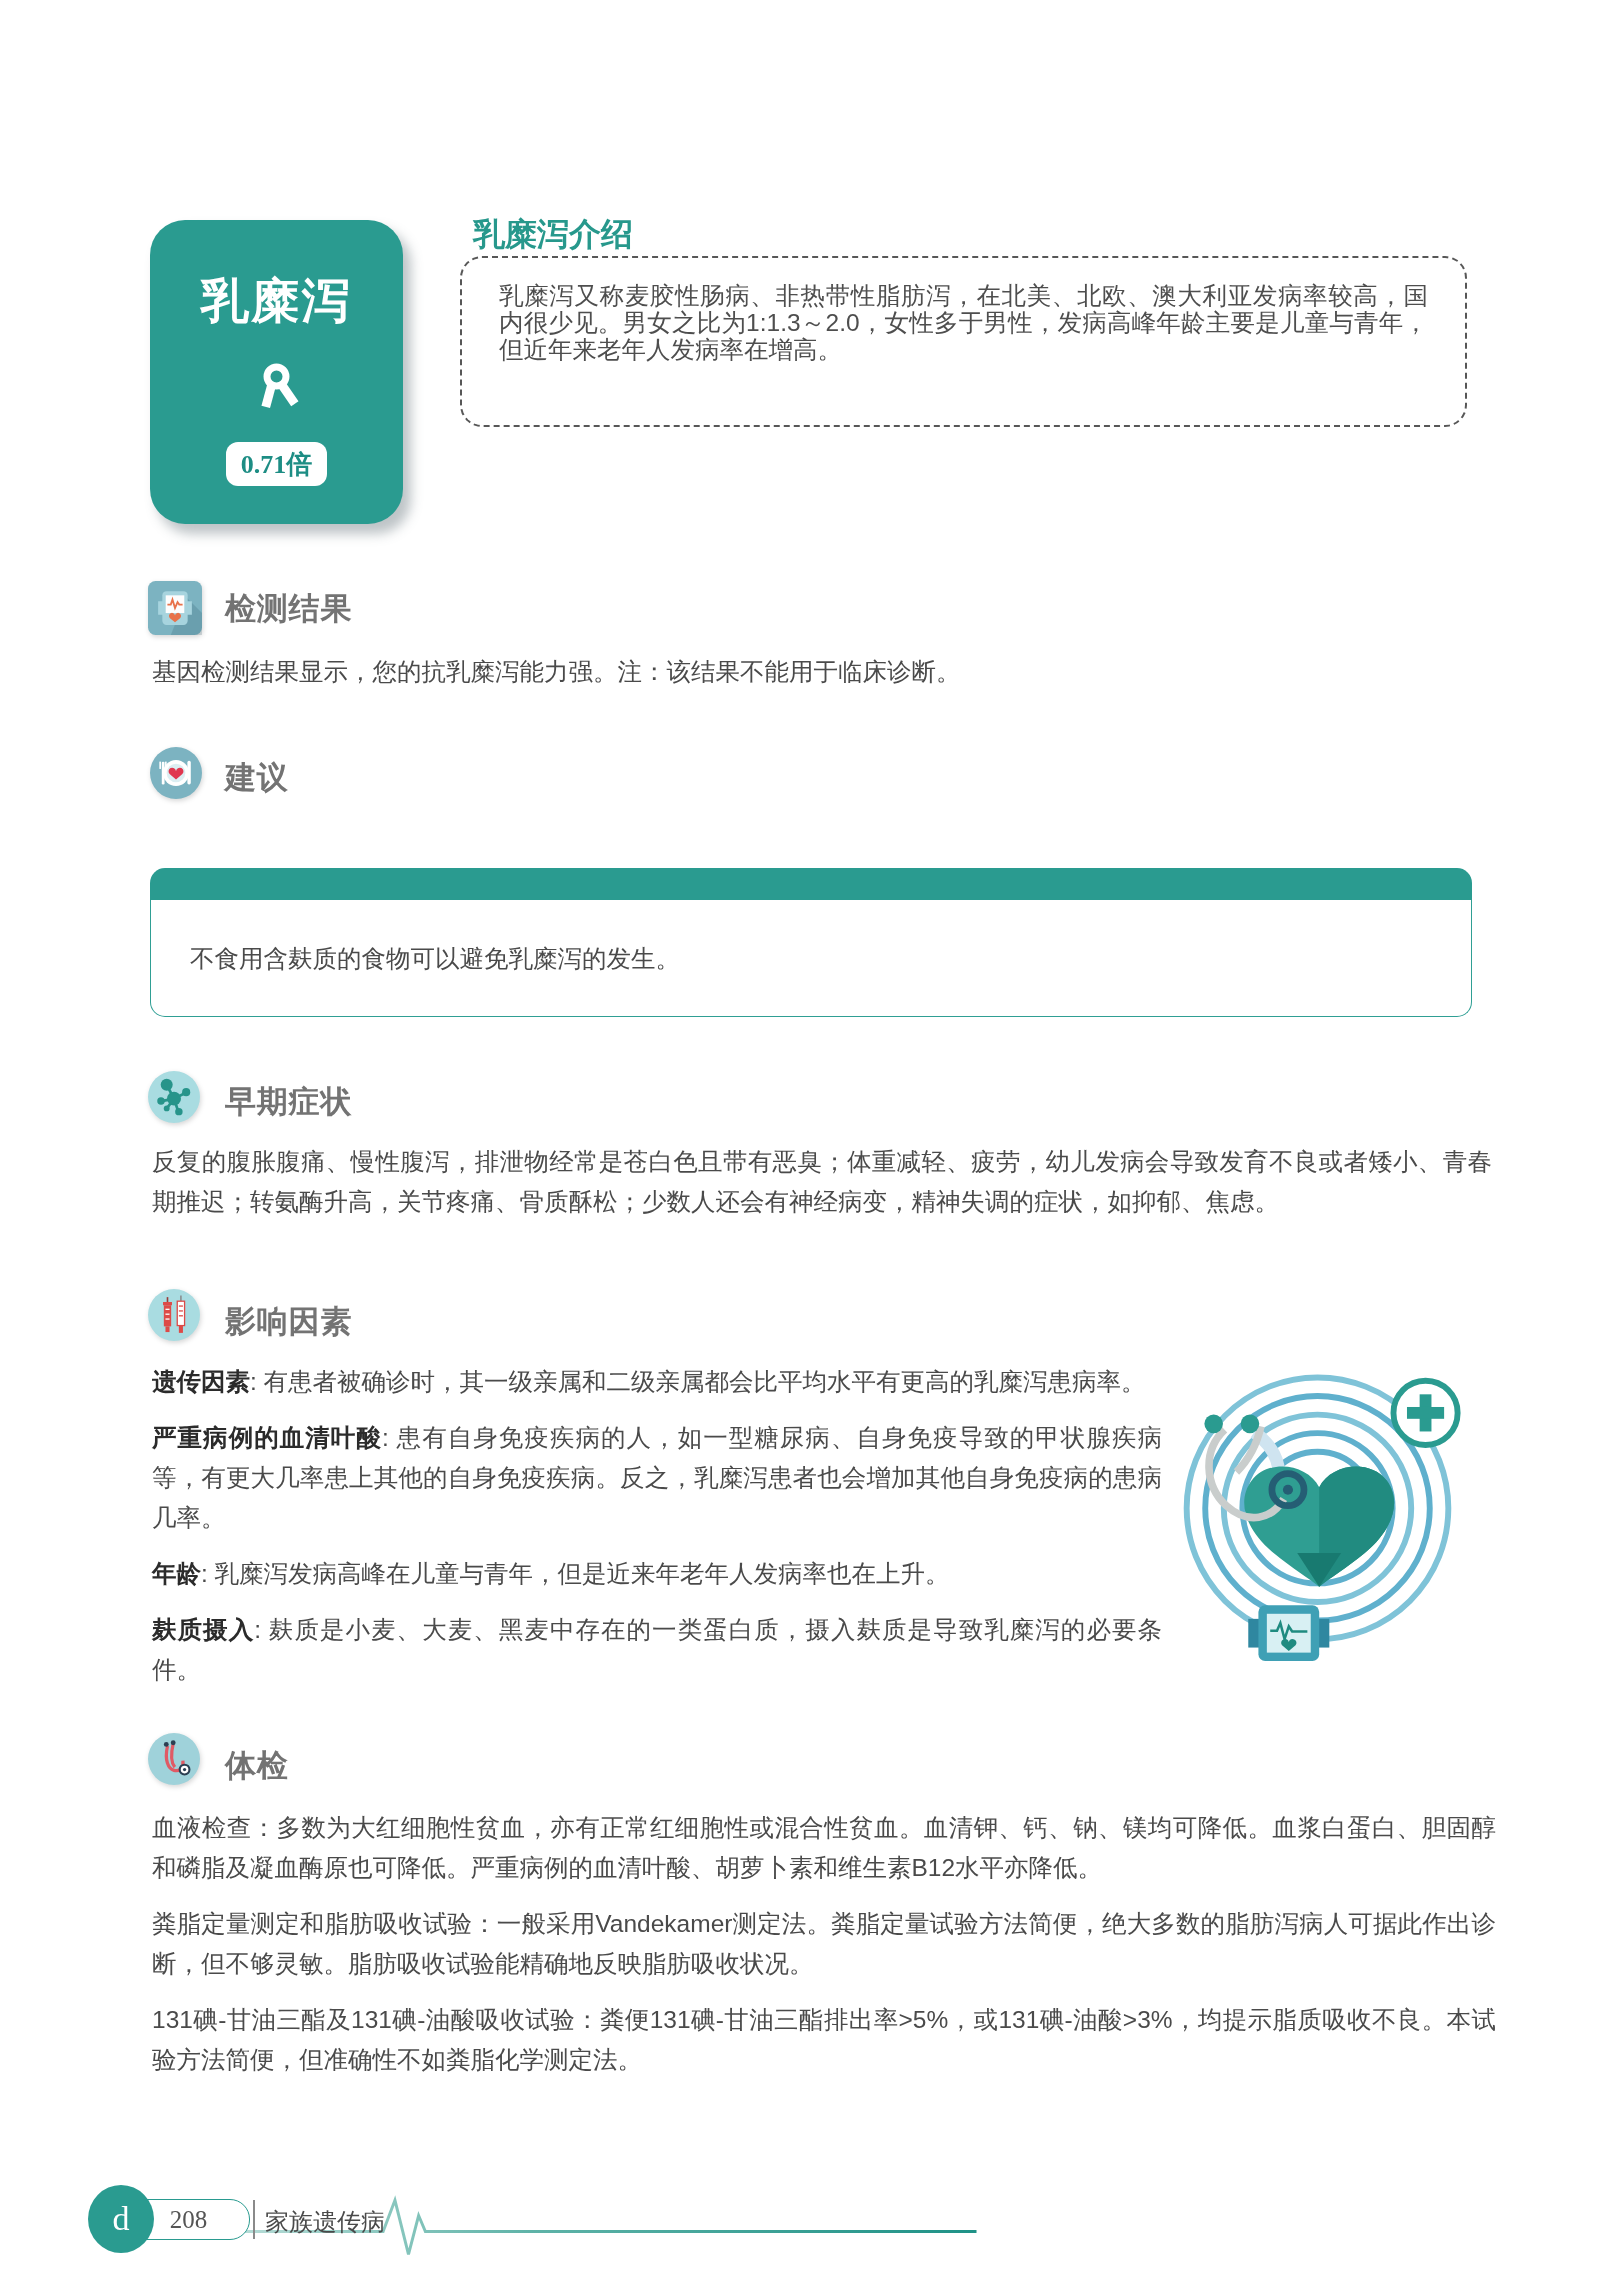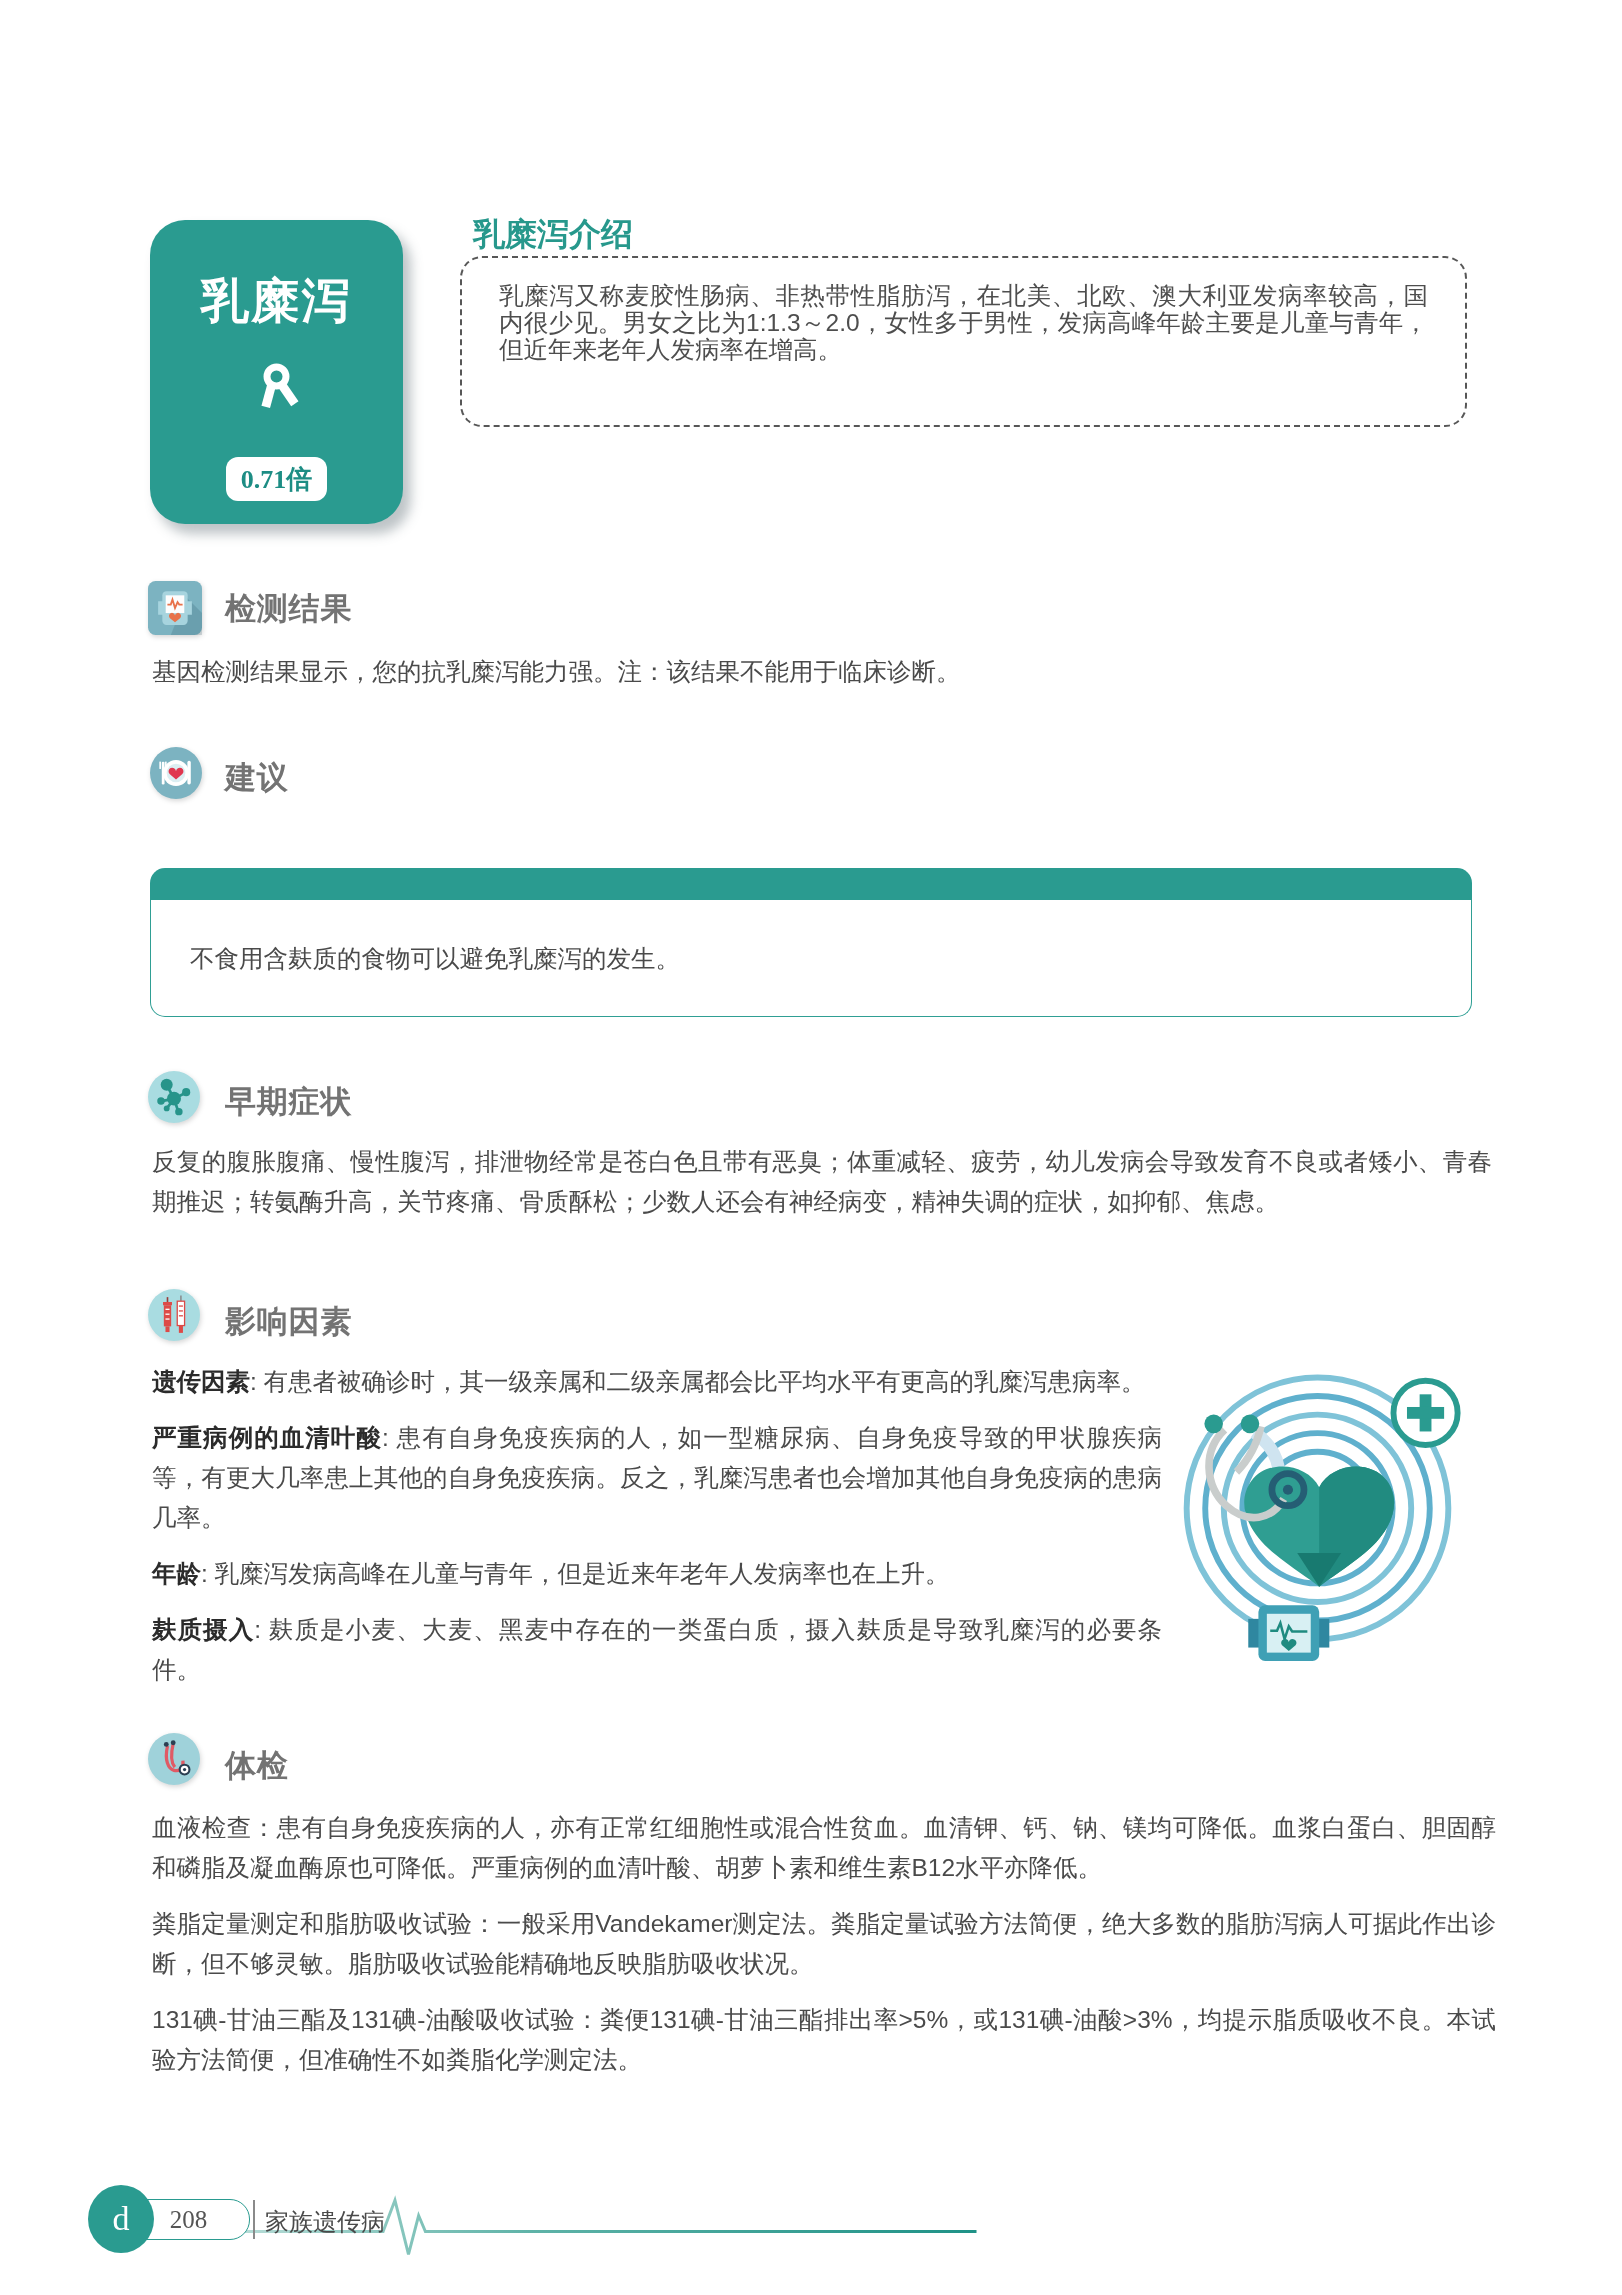--- a/index.html
+++ b/index.html
@@ -6,21 +6,21 @@
   .page{position:relative;width:1622px;height:2295px;background:#ffffff;overflow:hidden;
         font-family:"Liberation Sans",sans-serif;color:#4a4a4a;}
 
   
   .disease-card{position:absolute;left:150px;top:220px;width:253px;height:304px;
 romanbackground:#2a9b90;
         background:#2a9b90;border-radius:35px;box-shadow:7.6px 9.3px 12px rgba(110,125,130,.45);
         display:flex;flex-direction:column;align-items:center;}
   .card-title{margin-top:49px;font-size:48px;font-weight:700;color:#ffffff;letter-spacing:2.5px;}
   .card-ribbon{margin-top:27px;}
-  .card-badge{margin-top:37px;width:101px;height:44px;background:#ffffff;border-radius:12px;
+  .card-badge{margin-top:22px;width:101px;height:44px;background:#ffffff;border-radius:12px;
         display:flex;align-items:center;justify-content:center;
         font-family:"Liberation Serif",serif;font-size:26px;font-weight:700;color:#1d8d84;}
 
   
   .intro-heading{position:absolute;left:473px;top:213px;font-size:32px;font-weight:700;color:#27988c;}
   .intro-box{position:absolute;left:460px;top:256px;width:1007px;height:171px;
         border:2.5px dashed #575757;border-radius:22px;box-sizing:border-box;}
   .intro-box p{margin:24px 37px;font-size:24.5px;line-height:27px;color:#4e4e4e;text-align:justify;}
 
   
@@ -202,21 +202,21 @@
       <path d="M24,16 C20,34 25,44 32,46 C39,48 44,42 43,34" fill="none" stroke="#e05a65" stroke-width="4"></path>
       <path d="M31,13 C28,26 28,36 33,42" fill="none" stroke="#e05a65" stroke-width="4"></path>
       <circle cx="22.5" cy="14" r="3" fill="#2b3f52"></circle>
       <circle cx="31" cy="12" r="3" fill="#2b3f52"></circle>
       <circle cx="45" cy="45" r="6" fill="#ffffff" stroke="#2b3f52" stroke-width="2.6"></circle>
       <circle cx="45" cy="45" r="2" fill="#2b3f52"></circle>
     </svg>
   </div>
   <div class="sec-heading" style="left:225px;top:1745px;">体检</div>
   <div class="body-text" style="left:144px;top:1808px;width:1352px;">
-    <p>血液检查：患有自身免疫疾病的人，亦有正常红细胞性或混合性贫血。血清钾、钙、钠、镁均可降低。血浆白蛋白、胆固醇和磷脂及凝血酶原也可降低。严重病例的血清叶酸、胡萝卜素和维生素B12水平亦降低。</p>
+    <p>血液检查：多数为大红细胞性贫血，亦有正常红细胞性或混合性贫血。血清钾、钙、钠、镁均可降低。血浆白蛋白、胆固醇和磷脂及凝血酶原也可降低。严重病例的血清叶酸、胡萝卜素和维生素B12水平亦降低。</p>
     <p>粪脂定量测定和脂肪吸收试验：一般采用Vandekamer测定法。粪脂定量试验方法简便，绝大多数的脂肪泻病人可据此作出诊断，但不够灵敏。脂肪吸收试验能精确地反映脂肪吸收状况。</p>
     <p>131碘-甘油三酯及131碘-油酸吸收试验：粪便131碘-甘油三酯排出率&gt;5%，或131碘-油酸&gt;3%，均提示脂质吸收不良。本试验方法简便，但准确性不如粪脂化学测定法。</p>
   </div>
 
   <div class="footer-line">
     <svg width="896" height="93" viewBox="0 0 1060 110">
       <defs>
         <linearGradient id="fgrad" x1="0" y1="0" x2="1" y2="0">
           <stop offset="0" stop-color="#cde7e3"></stop>
           <stop offset="0.45" stop-color="#5fb3a8"></stop>

